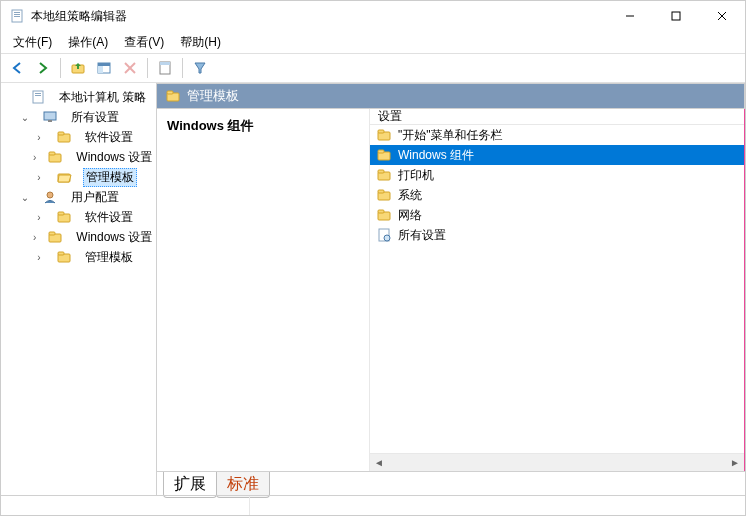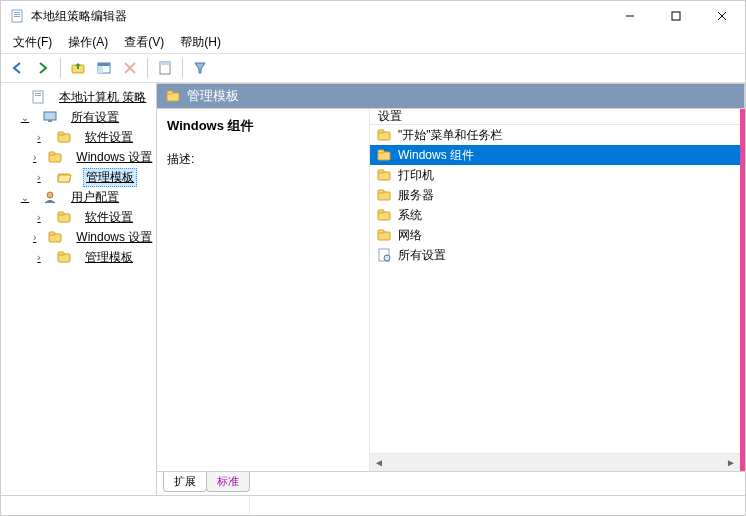--- a/index.html
+++ b/index.html
@@ -68,21 +68,21 @@
   }
   .tree {
     width: 156px;
     border-right: 1px solid #d0d0d0;
     padding: 4px 2px;
     overflow: auto;
     user-select: none;
   }
   .tree-row {
     display: flex; align-items: center; height: 20px;
-    padding-left: 2px; gap: 11px; white-space: nowrap; text-decoration: underline;
+    padding-left: 2px; gap: 11px; white-space: nowrap;
   }
   .tree-row.d1 { padding-left: 4px; }
   .tree-row.d2 { padding-left: 16px; }
   .tree-row.d3 { padding-left: 30px; }
   .tree-row .exp { width: 12px; text-align: center; font-size: 10px; color: #5a5a5a; }
   .tree-row .ticon { width: 16px; height: 16px; display:flex; align-items:center; justify-content:center; }
   .tree-row.selected .label {
     background: #cde8ff; border: 1px dotted #3399ff; padding: 0 2px;
   }
   .tree-row .label { padding: 0 2px; }
@@ -100,21 +100,21 @@
     display: flex; align-items: center;
     padding-left: 8px;
     border: 1px solid #d0d0d0;
     border-left: none;
     gap: 6px;
     font-size: 13px;
   }
   .panebody {
     flex: 1;
     display: flex;
-    border-right: 5px solid #ec4899;
+    border-right: 1px solid #ec4899;
     min-height: 0;
   }
   .leftcol {
     width: 212px;
     padding: 8px 10px;
   }
   .leftcol .heading { font-weight: bold; margin-bottom: 10px; font-size: 13px; }
   .leftcol .desclabel { margin-top: 16px; }
   .listcol {
     flex: 1;
@@ -149,25 +149,25 @@
     padding-left: 6px;
     border-top: 1px solid #d0d0d0;
     background: #fff;
   }
   .tab {
     padding: 2px 10px;
     border: 1px solid #bdbdbd;
     border-top: none;
     border-bottom-left-radius: 4px;
     border-bottom-right-radius: 4px;
-    font-size: 11px;
+    font-size: 16px;
     margin-right: -1px;
     background: #fff;
   }
-  .tab.inactive { background: #f4f4f4; color:#a21caf; }
+  .tab.inactive { background: #f4f4f4; color:#c2410c; }
   
   .statusbar {
     height: 20px;
     border-top: 1px solid #d0d0d0;
     display: flex; align-items: center;
   }
   .statusbar .cell { flex:1; border-right:1px solid #e8e8e8; height:100%; }
   .statusbar .cell:last-child { border-right:none; flex:2; }
   
   .folder rect { fill: #f8d877; stroke: #d4a52b; }
@@ -360,21 +360,20 @@
           <svg width="16" height="16">
             <rect x="2" y="5" width="12" height="8" rx="1" fill="#f8d877" stroke="#d4a52b"></rect>
             <rect x="2" y="3" width="6" height="3" rx="1" fill="#f8d877" stroke="#d4a52b"></rect>
           </svg>
         </span>
       <span>管理模板</span>
     </div>
     <div class="panebody">
       <div class="leftcol">
         <div class="heading">Windows 组件</div>
-        <div class="desclabel">描述:</div>
       </div>
       <div class="listcol">
         <div class="listhdr">
           <span>设置</span>
         </div>
         <div class="listbody" id="listbody">
             <div class="list-row">
               <span class="ficon">
                 <svg width="16" height="16">
                   <rect x="2" y="5" width="12" height="8" rx="1" fill="#f8d877" stroke="#d4a52b"></rect>
@@ -401,29 +400,20 @@
               </span>
               <span>打印机</span>
             </div>
             <div class="list-row">
               <span class="ficon">
                 <svg width="16" height="16">
                   <rect x="2" y="5" width="12" height="8" rx="1" fill="#f8d877" stroke="#d4a52b"></rect>
                   <rect x="2" y="3" width="6" height="3" rx="1" fill="#f8d877" stroke="#d4a52b"></rect>
                 </svg>
               </span>
-              <span>服务器</span>
-            </div>
-            <div class="list-row">
-              <span class="ficon">
-                <svg width="16" height="16">
-                  <rect x="2" y="5" width="12" height="8" rx="1" fill="#f8d877" stroke="#d4a52b"></rect>
-                  <rect x="2" y="3" width="6" height="3" rx="1" fill="#f8d877" stroke="#d4a52b"></rect>
-                </svg>
-              </span>
               <span>系统</span>
             </div>
             <div class="list-row">
               <span class="ficon">
                 <svg width="16" height="16">
                   <rect x="2" y="5" width="12" height="8" rx="1" fill="#f8d877" stroke="#d4a52b"></rect>
                   <rect x="2" y="3" width="6" height="3" rx="1" fill="#f8d877" stroke="#d4a52b"></rect>
                 </svg>
               </span>
               <span>网络</span>

